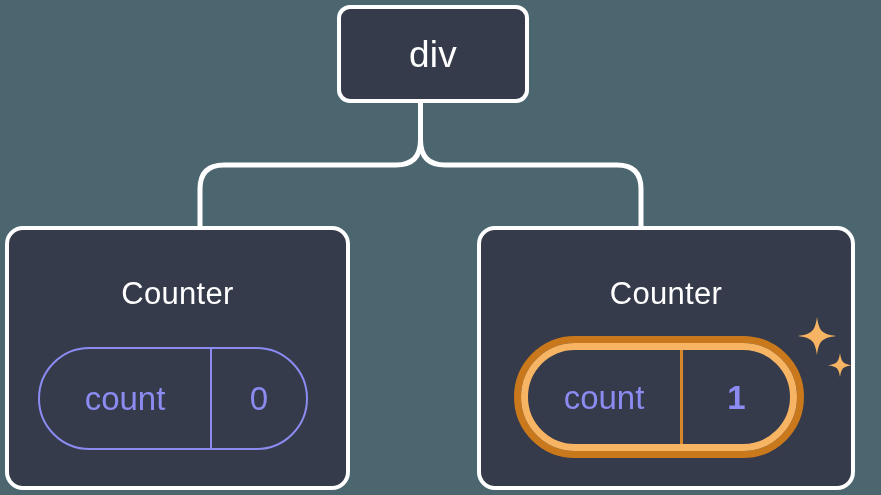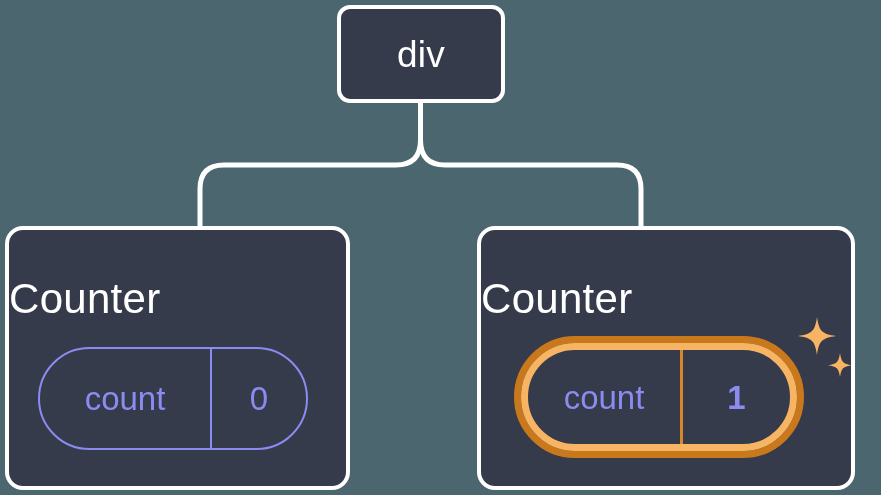--- a/index.html
+++ b/index.html
@@ -33,21 +33,21 @@
   .node-box {
     position: absolute;
     background: #353b4a;
     border: 4px solid #ffffff;
     border-radius: 14px;
     box-sizing: border-box;
   }
   #node-div {
     left: 337px;
     top: 5px;
-    width: 168px;
+    width: 192px;
     height: 98px;
     border-radius: 13px;
   }
   #node-counter-left {
     left: 5px;
     top: 226px;
     width: 345px;
     height: 264px;
     border-radius: 18px;
   }
@@ -70,22 +70,23 @@
     font-size: 37px;
     font-weight: 400;
     letter-spacing: 0.3px;
     line-height: 1;
   }
   .node-title {
     position: absolute;
     left: 0;
     right: 0;
     top: 48px;
+    text-align: center;
     color: #ffffff;
-    font-size: 42px;
+    font-size: 31px;
     font-weight: 400;
     letter-spacing: 0.3px;
     line-height: 1;
   }
 
   
   .pill {
     position: absolute;
     display: flex;
     align-items: stretch;

